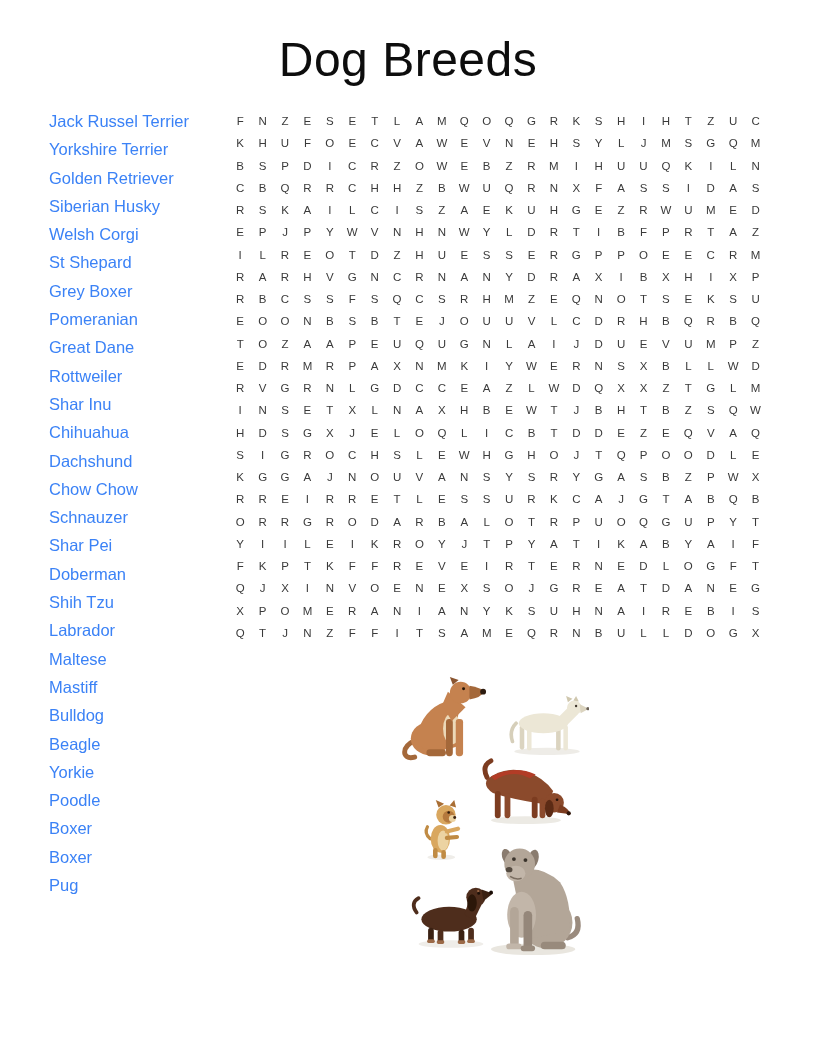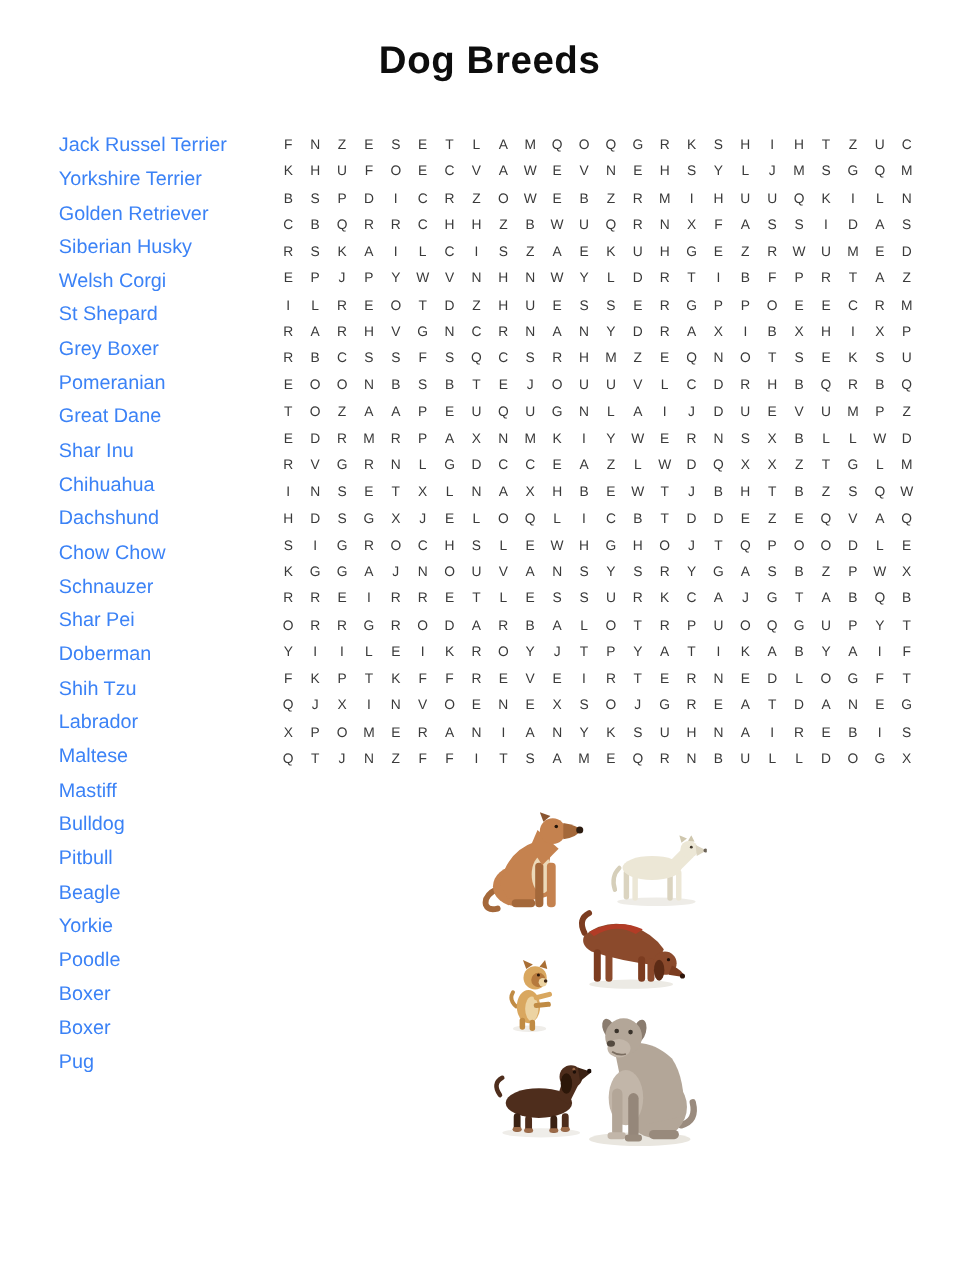--- a/index.html
+++ b/index.html
@@ -9,22 +9,22 @@
     position: relative;
     font-family: "Liberation Sans", sans-serif;
     overflow: hidden;
   }
   .page { position: absolute; inset: 0; }
 
   .title {
     position: absolute;
     top: 32px; left: 0; width: 100%;
     text-align: center;
-    font-size: 32px;
-    font-weight: 700;
+    font-size: 48px;
+    font-weight: 400;
     color: #0d0d0d;
     letter-spacing: 0.5px;
   }
 
   .word-list {
     position: absolute;
     left: 49px; top: 107px;
     width: 180px;
   }
   .word {
@@ -72,33 +72,33 @@
   <div class="word-list">
       <div class="word">Jack Russel Terrier</div>
       <div class="word">Yorkshire Terrier</div>
       <div class="word">Golden Retriever</div>
       <div class="word">Siberian Husky</div>
       <div class="word">Welsh Corgi</div>
       <div class="word">St Shepard</div>
       <div class="word">Grey Boxer</div>
       <div class="word">Pomeranian</div>
       <div class="word">Great Dane</div>
+      <div class="word">Rottweiler</div>
       <div class="word">Shar Inu</div>
       <div class="word">Chihuahua</div>
       <div class="word">Dachshund</div>
       <div class="word">Chow Chow</div>
       <div class="word">Schnauzer</div>
       <div class="word">Shar Pei</div>
       <div class="word">Doberman</div>
       <div class="word">Shih Tzu</div>
       <div class="word">Labrador</div>
       <div class="word">Maltese</div>
       <div class="word">Mastiff</div>
       <div class="word">Bulldog</div>
-      <div class="word">Pitbull</div>
       <div class="word">Beagle</div>
       <div class="word">Yorkie</div>
       <div class="word">Poodle</div>
       <div class="word">Boxer</div>
       <div class="word">Boxer</div>
       <div class="word">Pug</div>
     </div>
 
   <div class="letter-grid">
       <div class="grid-row">

